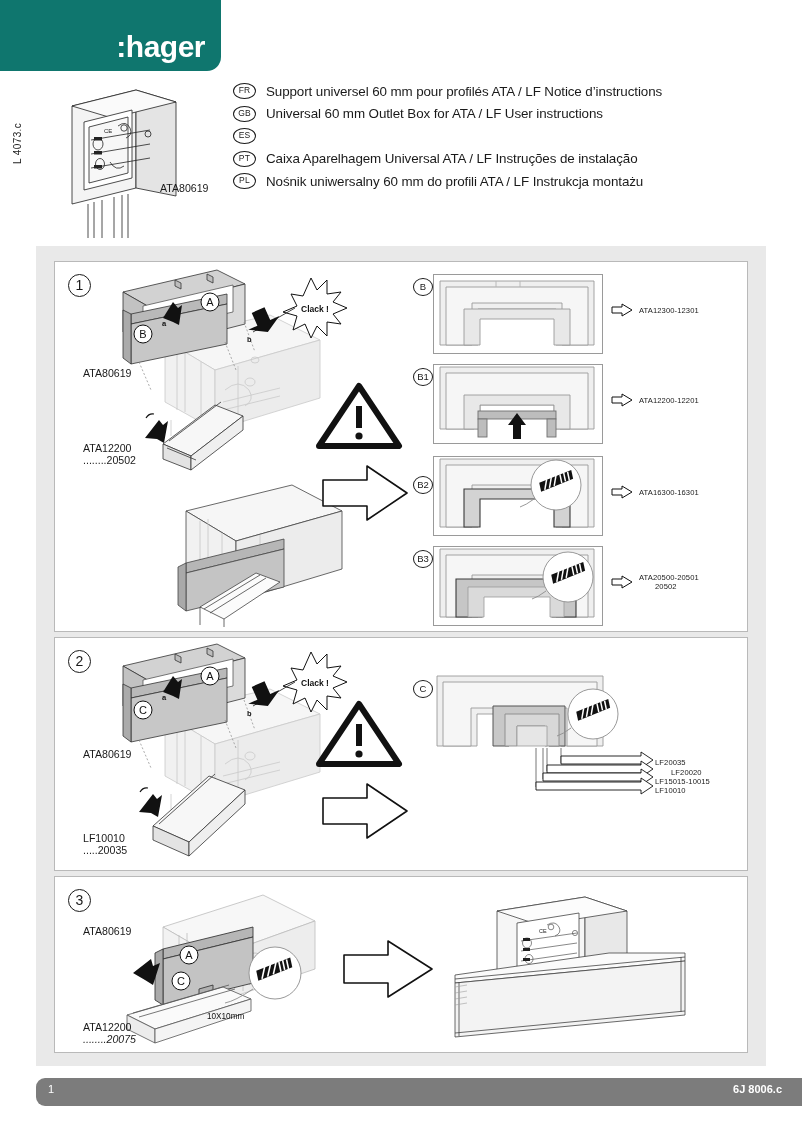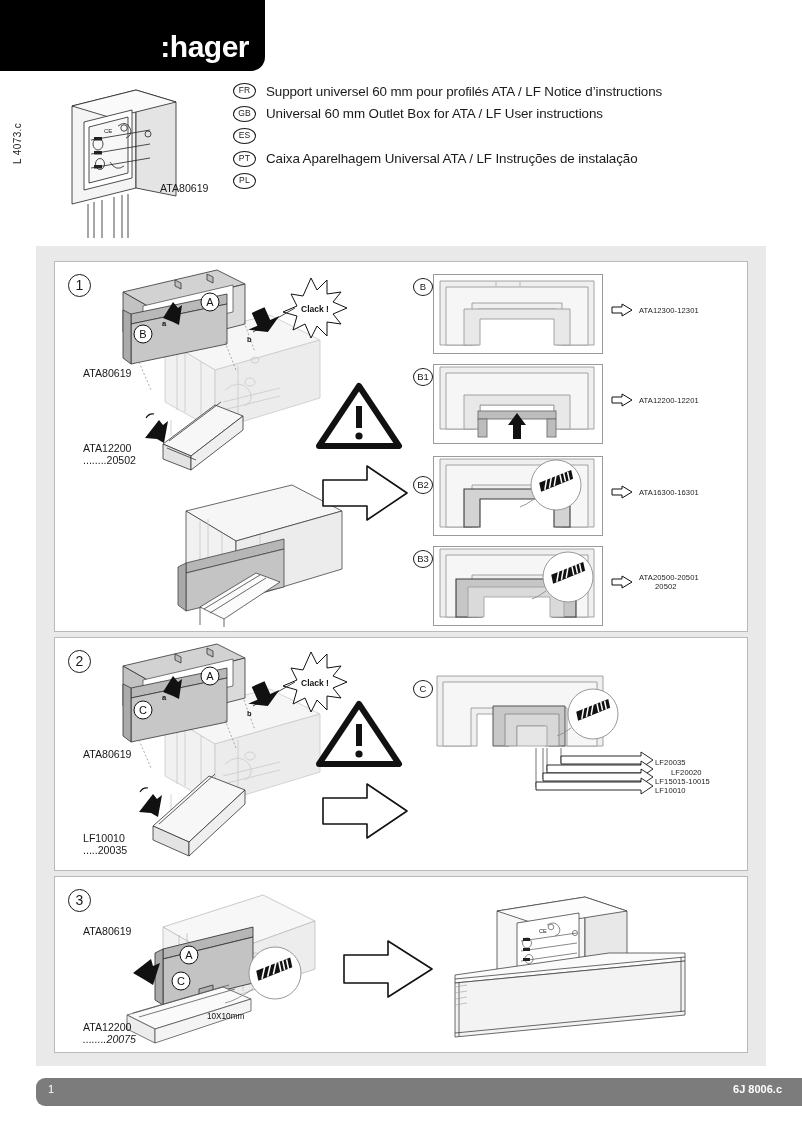--- a/index.html
+++ b/index.html
@@ -1,21 +1,21 @@
 <!DOCTYPE html>
 <html><head>
 <meta charset="utf-8">
 <style>
   html,body{margin:0;padding:0;background:#fff;}
   body{width:802px;height:1125px;position:relative;overflow:hidden;
        font-family:"Liberation Sans","DejaVu Sans",sans-serif;color:#1a1a1a;}
 
   
-  .brand-bar{position:absolute;left:0;top:0;width:265px;height:71px;
-             background:#000000;border-bottom-right-radius:14px;}
+  .brand-bar{position:absolute;left:0;top:0;width:221px;height:71px;
+             background:#0f766e;border-bottom-right-radius:14px;}
   .brand-logo{position:absolute;right:16px;bottom:7px;color:#fff;
               font-size:30px;font-weight:bold;letter-spacing:-0.5px;}
 
   .side-code{position:absolute;left:12px;top:164px;width:80px;
              transform:rotate(-90deg);transform-origin:0 0;
              font-size:10px;letter-spacing:.4px;color:#222;white-space:nowrap;}
 
   .hero-img{position:absolute;left:58px;top:78px;width:150px;height:160px;}
 
   .lang-list{position:absolute;left:233px;top:80px;width:560px;}
@@ -111,20 +111,21 @@
   </div>
   <div class="lang-row">
     <span class="lang-badge">ES</span>
   </div>
   <div class="lang-row">
     <span class="lang-badge">PT</span>
     <span class="lang-text">Caixa Aparelhagem Universal ATA / LF Instruções de instalação</span>
   </div>
   <div class="lang-row">
     <span class="lang-badge">PL</span>
+    <span class="lang-text">Nośnik uniwersalny 60 mm do profili ATA / LF   Instrukcja montażu</span>
   </div>
 </div>
 
 <div class="steps-wrap">
 
   <div class="step-box" id="step1">
     <div class="step-num">1</div>
 
     <svg style="position:absolute;left:50px;top:8px;" width="290" height="220" viewBox="0 0 290 220">
       <g stroke="#333" stroke-width="0.8" fill="none" stroke-linejoin="round">

